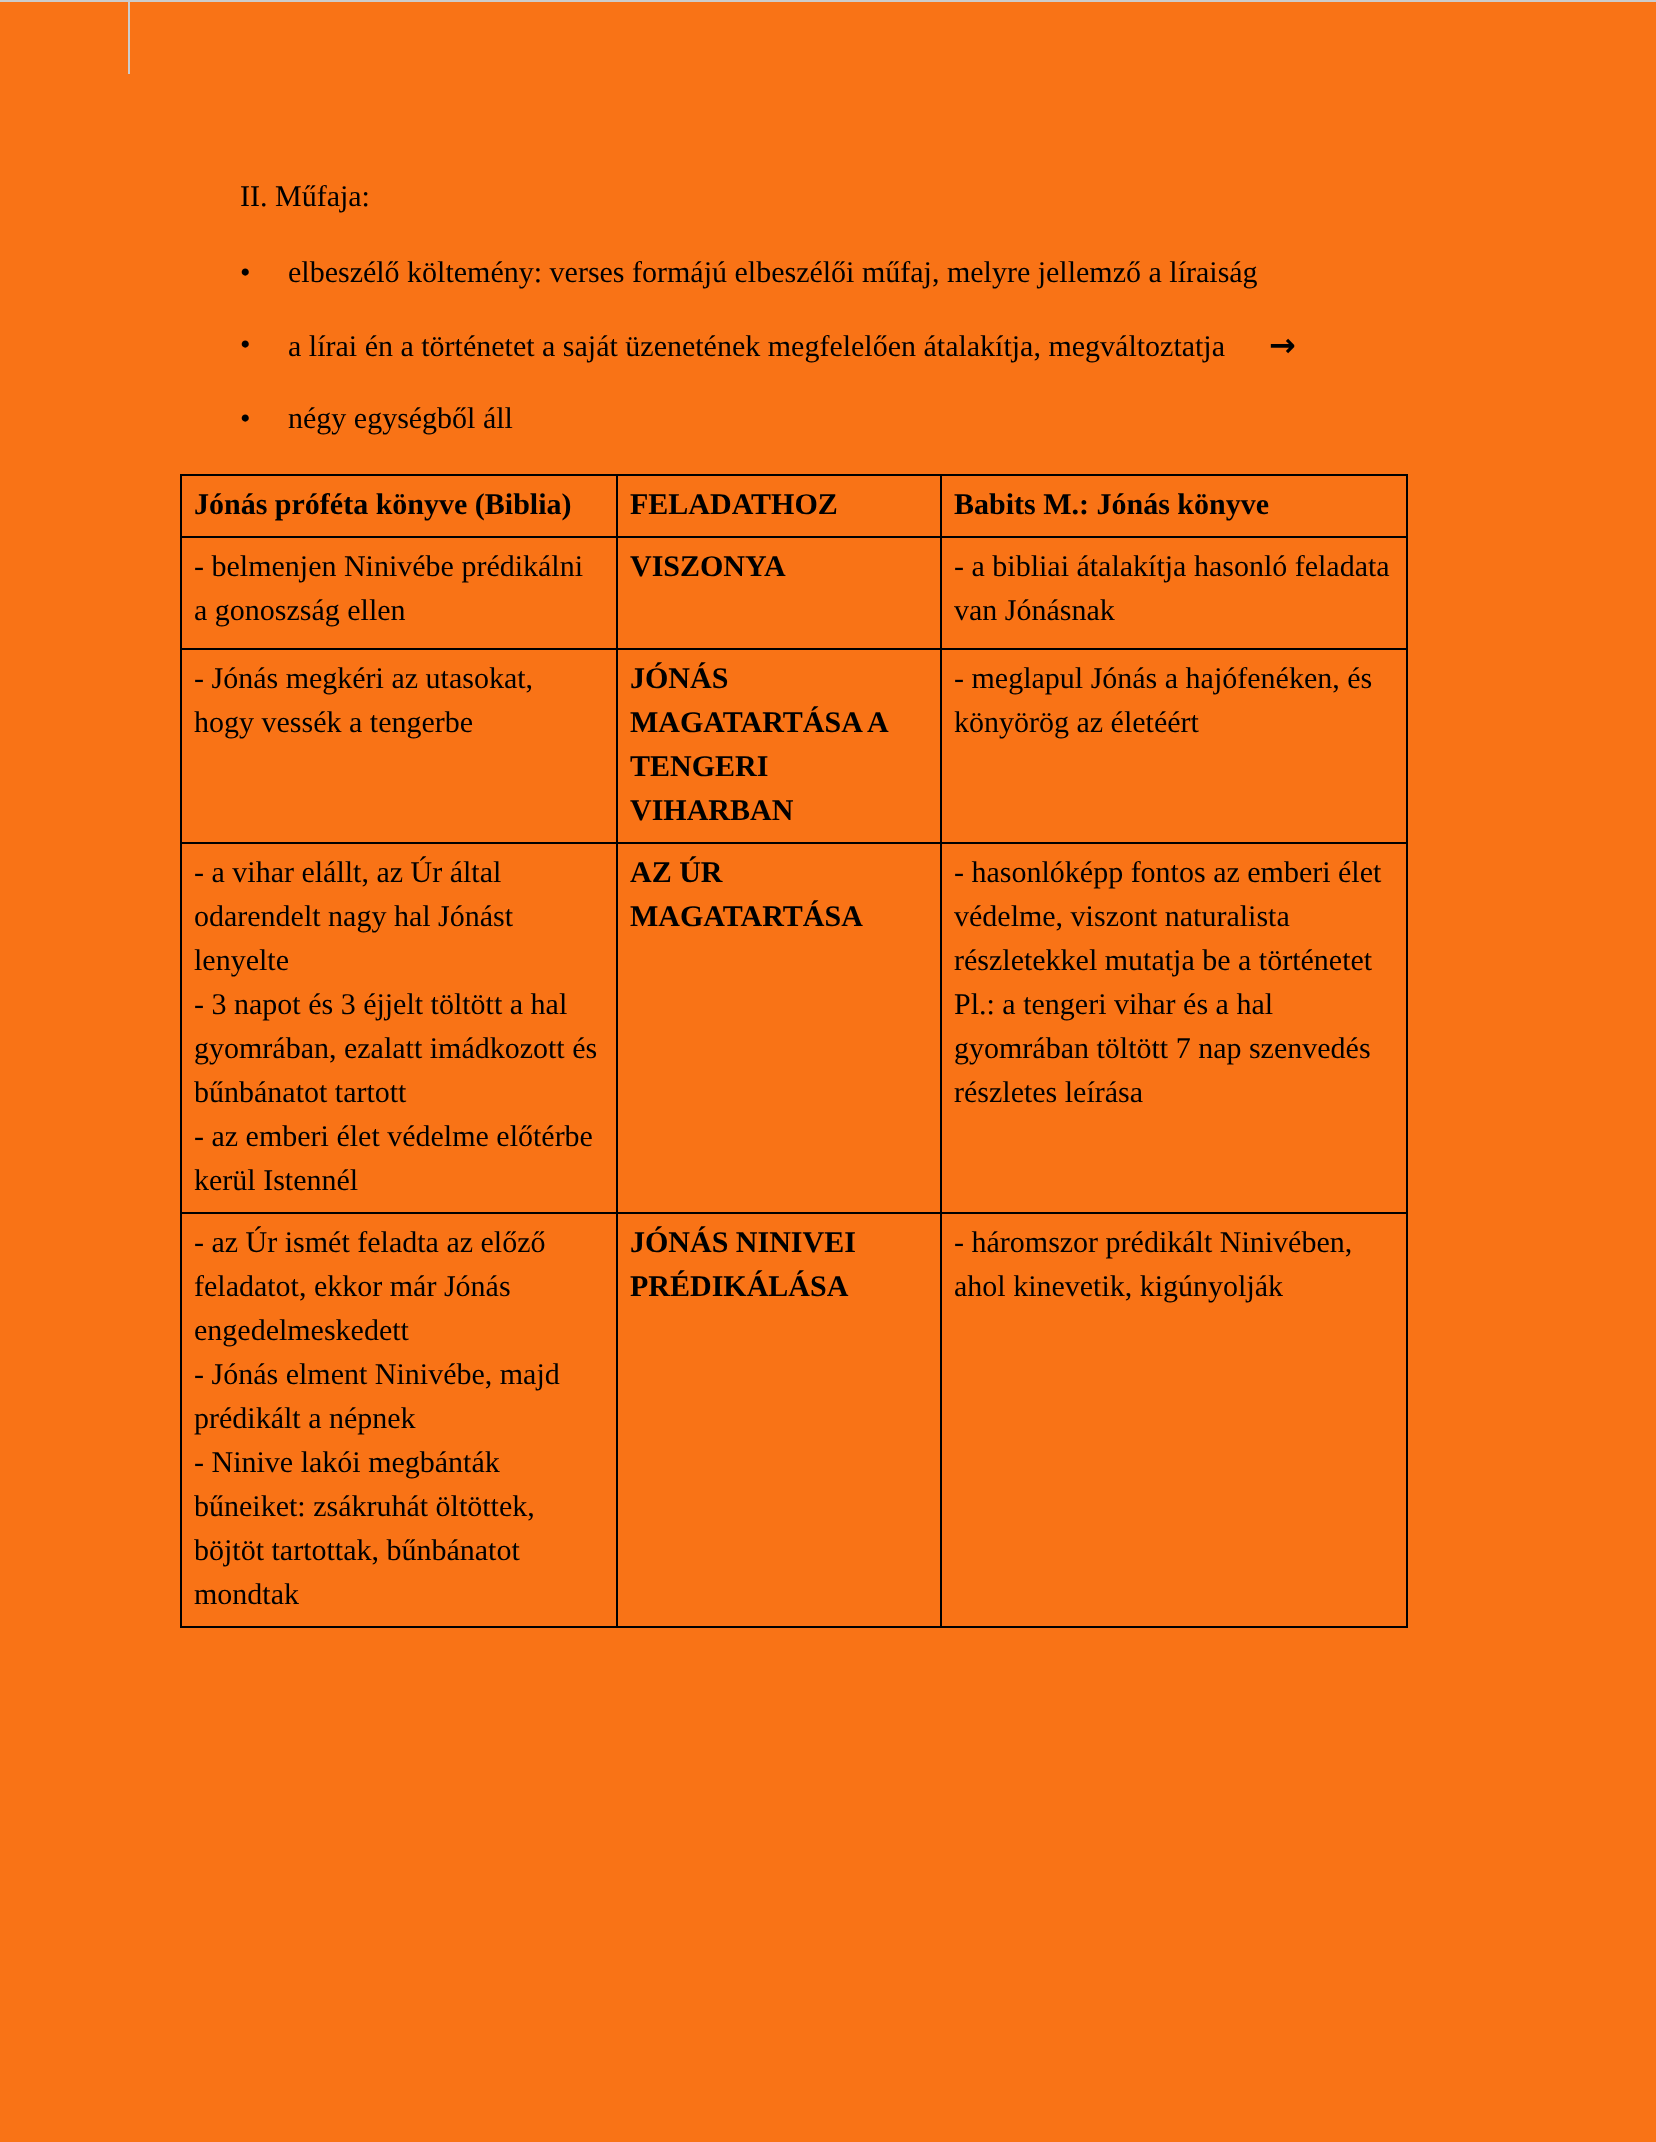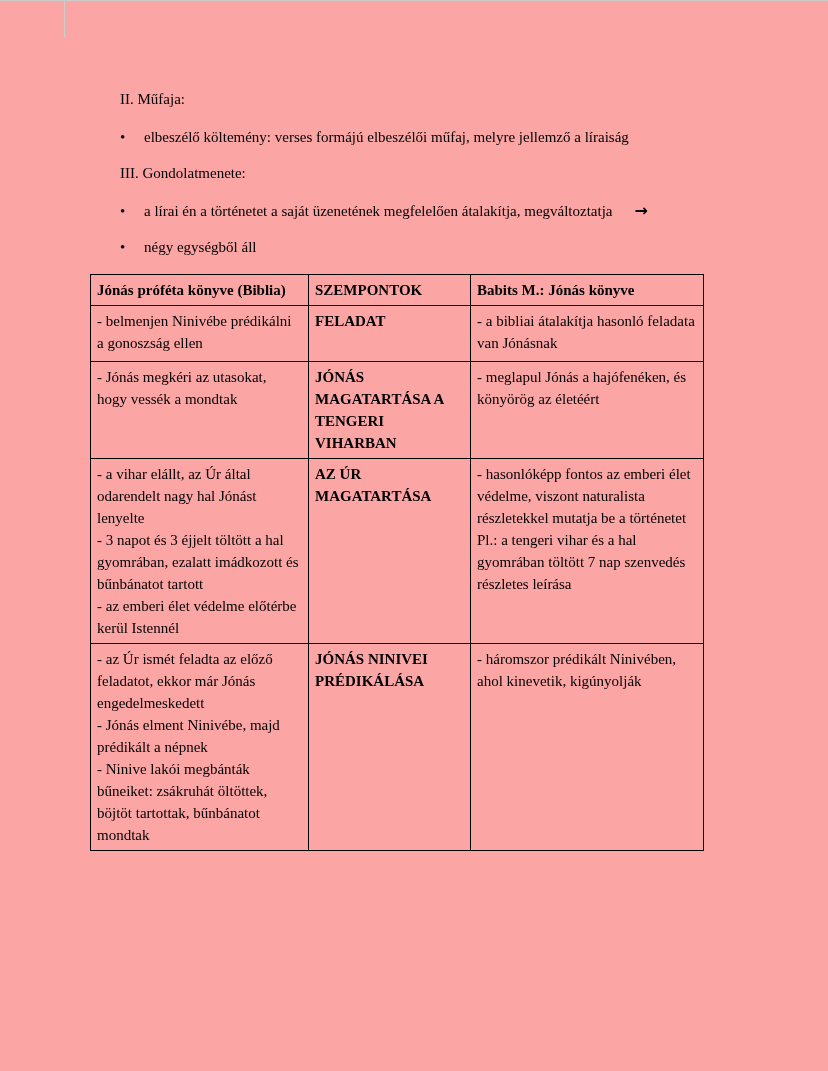--- a/index.html
+++ b/index.html
@@ -12,21 +12,21 @@
     overflow: hidden;
     font-family: "Liberation Serif", "DejaVu Serif", serif;
     font-size: 15px;
     line-height: 22px;
     color: #000000;
   }
   .doc {
     position: relative;
     width: 828px; min-height: 1071px;
     padding: 88px 126px 40px 90px;
-    background: #fca5a5;
+    background: #f97316;
   }
   .edge-top {
     position: absolute; top: 0; left: 0; width: 100%; height: 1px;
     background: #cccccc;
   }
   .edge-left {
     position: absolute; top: 0; left: 64px; width: 1px; height: 37px;
     background: #cccccc;
   }
   .heading {
@@ -88,21 +88,20 @@
 
   <p class="heading">II. Műfaja:</p>
 
   <ul class="bullets">
     <li>
       <span class="marker">•</span>
       <span class="btext">elbeszélő költemény: verses formájú elbeszélői műfaj, melyre jellemző a líraiság</span>
     </li>
   </ul>
 
-  <p class="heading spaced">III. Gondolatmenete:</p>
 
   <ul class="bullets">
     <li>
       <span class="marker">•</span>
       <span class="btext">
         <span>a lírai én a történetet a saját üzenetének megfelelően átalakítja, megváltoztatja</span><span class="arrow">→</span>
       </span>
     </li>
     <li>
       <span class="marker">•</span>
@@ -112,30 +111,30 @@
 
   <table class="notes">
     <colgroup>
       <col class="c1">
         <col class="c2">
         <col class="c3">
     </colgroup>
     <tbody>
         <tr class="hr-head">
       <th>Jónás próféta könyve (Biblia)</th>
-      <th>SZEMPONTOK</th>
+      <th>FELADATHOZ</th>
       <th>Babits M.: Jónás könyve</th>
     </tr>
     <tr class="r0">
       <td>- belmenjen Ninivébe prédikálni a gonoszság ellen</td>
-      <td class="szempont">FELADAT</td>
+      <td class="szempont">VISZONYA</td>
       <td>- a bibliai átalakítja hasonló feladata van Jónásnak</td>
     </tr>
     <tr class="r2">
-      <td class="vmid">- Jónás megkéri az utasokat, hogy vessék a mondtak</td>
+      <td class="vmid">- Jónás megkéri az utasokat, hogy vessék a tengerbe</td>
       <td class="szempont vmid">JÓNÁS MAGATARTÁSA A TENGERI VIHARBAN</td>
       <td class="vmid">- meglapul Jónás a hajófenéken, és könyörög az életéért</td>
     </tr>
     <tr class="r3">
       <td>- a vihar elállt, az Úr által odarendelt nagy hal Jónást lenyelte
 - 3 napot és 3 éjjelt töltött a hal gyomrában, ezalatt imádkozott és bűnbánatot tartott
 - az emberi élet védelme előtérbe kerül Istennél</td>
       <td class="szempont vmid">AZ ÚR MAGATARTÁSA</td>
       <td>- hasonlóképp fontos az emberi élet védelme, viszont naturalista részletekkel mutatja be a történetet
 Pl.: a tengeri vihar és a hal gyomrában töltött 7 nap szenvedés részletes leírása</td>

